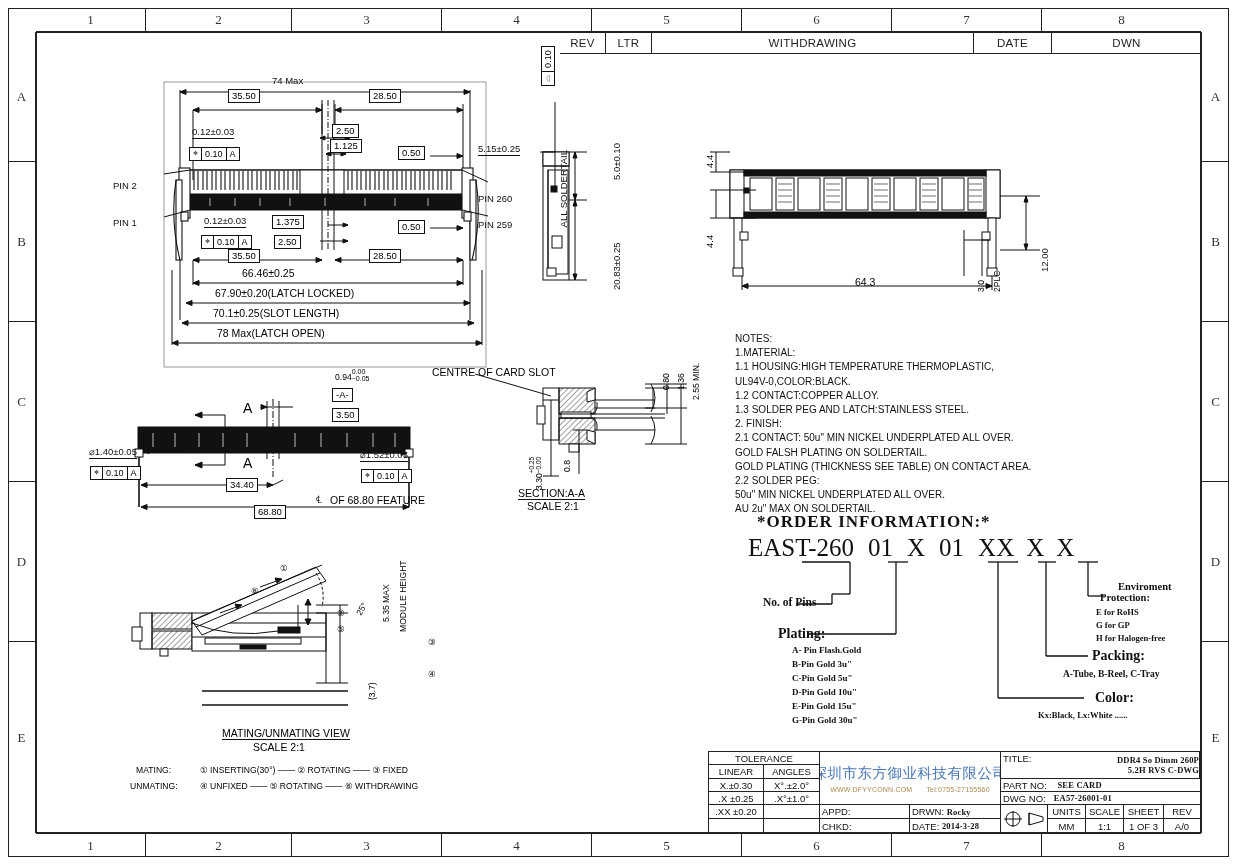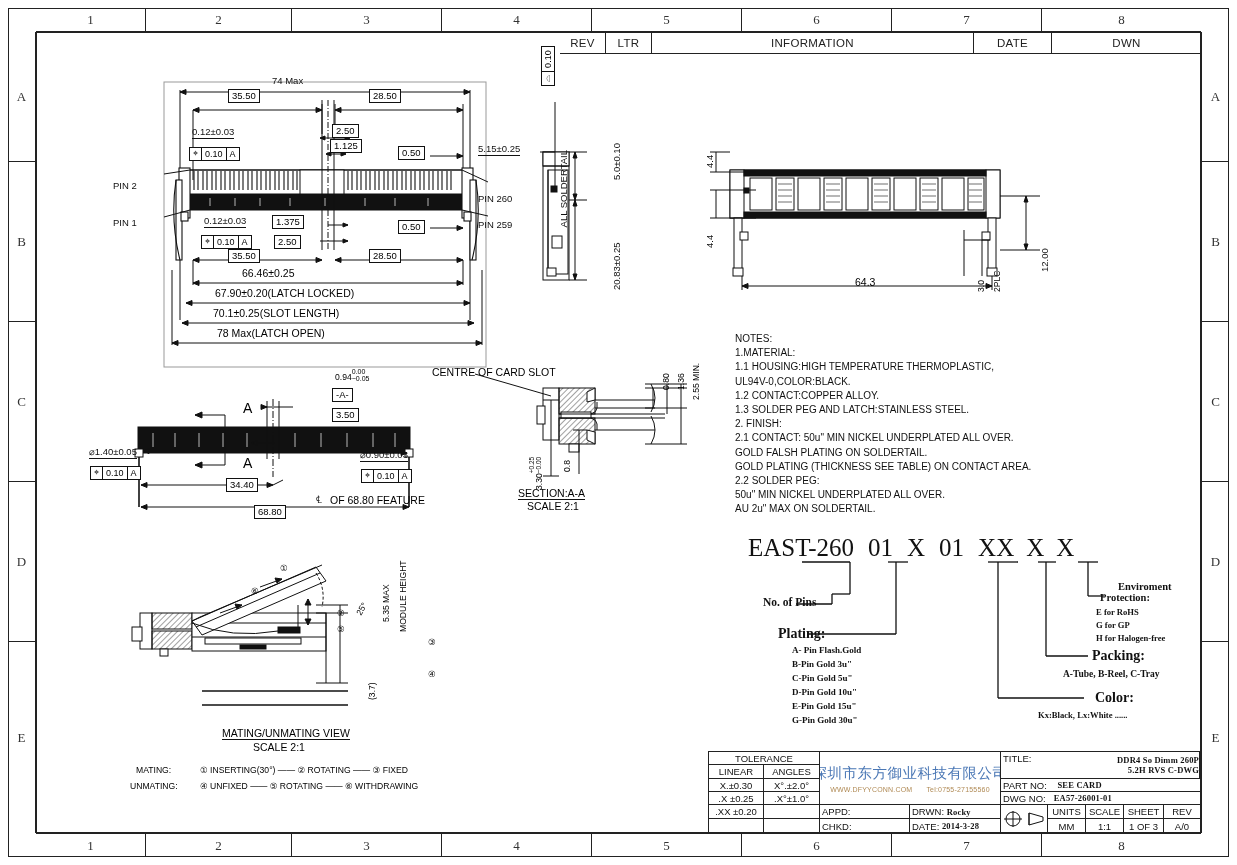--- a/index.html
+++ b/index.html
@@ -210,21 +210,21 @@
         <span>D</span>
       </div>
     <div class="zone-row last" style="top:610px;height:191px">
         <span>E</span>
       </div>
   </div>
 
   <div class="abs revtable">
     <div style="width:46px">REV</div>
     <div style="width:46px">LTR</div>
-    <div style="width:322px">INFORMATION</div>
+    <div style="width:322px">WITHDRAWING</div>
     <div style="width:78px">DATE</div>
     <div class="last" style="width:149px">DWN</div>
   </div>
 
   <div class="abs" style="left:150px; top:70px;">
     <svg width="350" height="300" viewBox="0 0 350 300">
       <g stroke="#111" fill="none" stroke-width="1">
 
         <rect x="14" y="12" width="322" height="285" stroke="#999" stroke-width="1"></rect>
 
@@ -605,21 +605,21 @@
   <div class="abs t11" style="left:243px;top:400px;font-size:14px;">A</div>
   <div class="abs t11" style="left:243px;top:455px;font-size:14px;">A</div>
   <div class="abs t ul" style="left:89px;top:447px;">⌀1.40±0.05</div>
   <div class="abs" style="left:90px;top:461px;">
     <span class="fcf">
       <span class="posglyph">⌖</span>
       <span>0.10</span>
       <span>A</span>
     </span>
   </div>
-  <div class="abs t ul" style="left:360px;top:450px;">⌀0.90±0.03</div>
+  <div class="abs t ul" style="left:360px;top:450px;">⌀1.52±0.05</div>
   <div class="abs" style="left:361px;top:464px;">
     <span class="fcf">
       <span class="posglyph">⌖</span>
       <span>0.10</span>
       <span>A</span>
     </span>
   </div>
   <div class="abs boxed" style="left:226px;top:478px;">34.40</div>
   <div class="abs t11" style="left:316px;top:492px;">℄</div>
   <div class="abs t11" style="left:330px;top:494px;">OF 68.80 FEATURE</div>
@@ -766,20 +766,21 @@
     <div>    1.3 SOLDER PEG AND LATCH:STAINLESS STEEL.</div>
     <div>  2. FINISH:</div>
     <div>    2.1 CONTACT:  50u" MIN NICKEL UNDERPLATED ALL OVER.</div>
     <div>                      GOLD FALSH PLATING ON SOLDERTAIL.</div>
     <div>                      GOLD PLATING (THICKNESS SEE TABLE) ON CONTACT AREA.</div>
     <div>    2.2 SOLDER PEG:</div>
     <div>                      50u" MIN NICKEL UNDERPLATED ALL OVER.</div>
     <div>                      AU 2u" MAX ON SOLDERTAIL.</div>
   </div>
 
+  <div class="abs order-title">*ORDER INFORMATION:*</div>
   <div class="abs order-code">
     <span>EAST-260</span><span style="width:14px"></span><span>01</span><span style="width:14px"></span><span>X</span><span style="width:14px"></span><span>01</span><span style="width:14px"></span><span>XX</span><span style="width:12px"></span><span>X</span><span style="width:12px"></span><span>X</span>
   </div>
 
   <div class="abs" style="left:748px; top:560px;">
     <svg width="455" height="170" viewBox="0 0 455 170">
       <g stroke="#111" fill="none" stroke-width="1.3">
 
         <line x1="54" y1="2" x2="102" y2="2"></line>
         <line x1="102" y1="2" x2="102" y2="34"></line>

